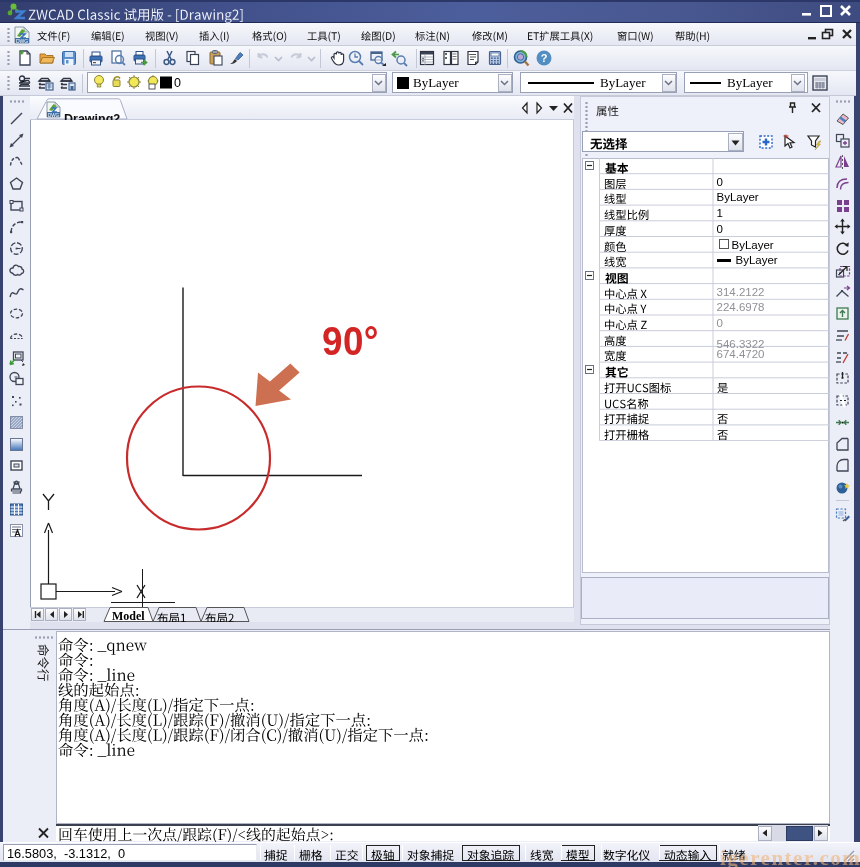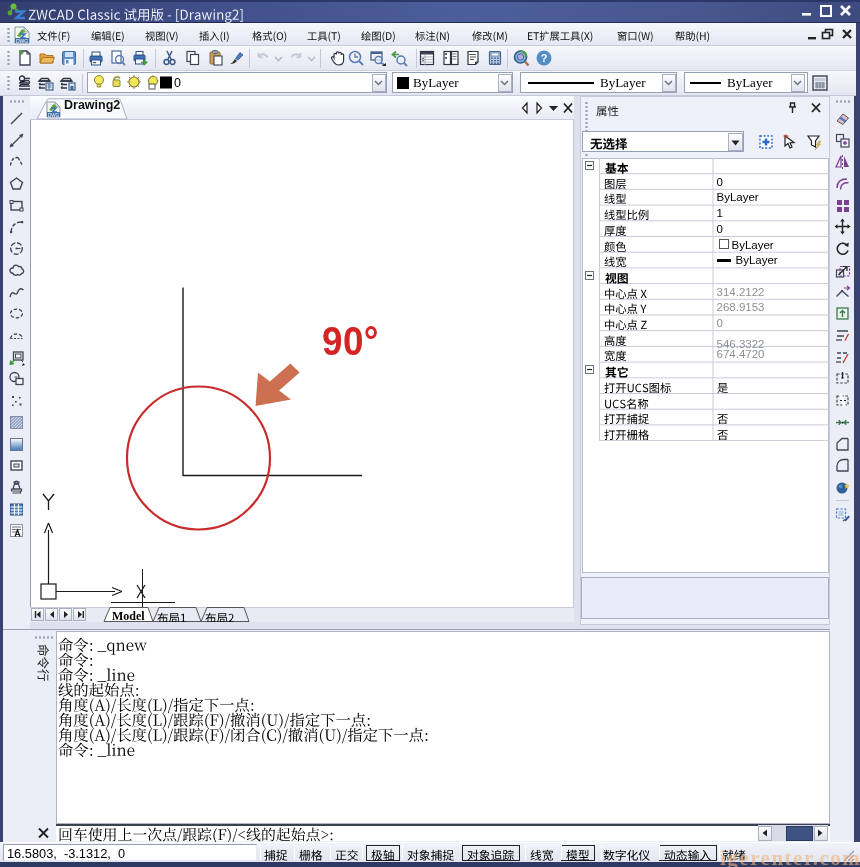--- a/index.html
+++ b/index.html
@@ -733,21 +733,21 @@
       <path d="M5 21 L15 2 Q15.5 0.8 17 0.8 L86 0.8 Q88 0.8 88.5 2.5 L95 21 Z" fill="#fafbff" stroke="#a8aec6" stroke-width="1"></path>
     </svg>
 <svg style="position:absolute;left:46px;top:101px;" width="16" height="17" viewBox="0 0 16 17">
       <path d="M1 1 H9 L14 6 V16 H1 Z" fill="#f2f6f0" stroke="#8899aa" stroke-width="1"></path>
       <path d="M9 1 L9 6 L14 6 Z" fill="#cfd8cf" stroke="#8899aa" stroke-width="0.8"></path>
       <path d="M3 9 L7.5 3 L10.5 5 L6 10 Z" fill="#5aa832"></path>
       <path d="M5.5 7 L10 7 L6.5 11 L11 11" stroke="#3a70c0" stroke-width="1.4" fill="none"></path>
       <rect x="1" y="11" width="13" height="5" fill="#3d6ea5"></rect>
       <text x="7.5" y="15.5" font-size="4.6" fill="#fff" text-anchor="middle" font-family="Liberation Sans">DWG</text>
     </svg>
-<div style="position:absolute;left:64px;top:98px;font:bold 12.5px 'Liberation Sans', sans-serif;color:#111;white-space:nowrap;">Drawing2</div>
+<div style="position:absolute;left:64px;top:112px;font:bold 12.5px 'Liberation Sans', sans-serif;color:#111;white-space:nowrap;">Drawing2</div>
 <svg style="position:absolute;left:520px;top:101px;" width="54" height="14" viewBox="0 0 54 14">
       <path d="M7 2 L2.5 7 L7 12 Z" fill="#fff" stroke="#222" stroke-width="1.2"></path>
       <path d="M17 2 L21.5 7 L17 12 Z" fill="#fff" stroke="#222" stroke-width="1.2"></path>
       <path d="M29 5 h9 l-4.5 5 Z" fill="#222"></path>
       <path d="M44 2.5 L52 11.5 M52 2.5 L44 11.5" stroke="#222" stroke-width="1.8"></path>
     </svg>
 <div style="position:absolute;left:30px;top:120px;width:544px;height:487px;background:#fff;border-left:1px solid #9aa0b4;border-right:1px solid #c3c7d6"></div>
 <svg style="position:absolute;left:30px;top:120px;" width="544" height="487" viewBox="0 0 544 487">
       <path d="M153 167.5 L153 356 M153 355.5 L332 355.5" stroke="#1a1a1a" stroke-width="1.4" fill="none"></path>
       <circle cx="168.5" cy="338" r="71.5" fill="none" stroke="#c82b2b" stroke-width="2.2"></circle>
@@ -984,21 +984,21 @@
       <g transform="translate(11.3,13.1) scale(0.011300,-0.011300)">
         <path d="M295 561V65C295 -34 327 -62 435 -62C458 -62 612 -62 637 -62C750 -62 773 -6 784 184C763 190 731 204 712 218C705 45 696 9 634 9C599 9 468 9 441 9C384 9 373 18 373 65V561ZM135 486C120 367 87 210 44 108L120 76C161 184 192 353 207 472ZM761 485C817 367 872 208 892 105L966 135C945 238 889 392 831 512ZM342 756C437 689 555 590 611 527L665 584C607 647 487 741 393 805Z"></path>
       </g>
       <g transform="translate(22.6,13.1) scale(0.011300,-0.011300)">
         <path d="M237 465H760V286H237ZM340 128C353 63 361 -21 361 -71L437 -61C436 -13 426 70 411 134ZM547 127C576 65 606 -19 617 -69L690 -50C678 0 646 81 615 142ZM751 135C801 72 857 -17 880 -72L951 -42C926 13 868 98 818 161ZM177 155C146 81 95 0 42 -46L110 -79C165 -26 216 58 248 136ZM166 536V216H835V536H530V663H910V734H530V840H455V536Z"></path>
       </g>
       <g transform="translate(36.4,13.1) scale(0.011300,-0.011300)">
         <path d="M219 0H311V284L532 733H436L342 526C319 472 294 420 268 365H264C238 420 216 472 192 526L97 733H-1L219 284Z"></path>
       </g>
     </svg>
-<div style="position:absolute;left:716.5px;top:301.29999999999995px;font:normal 11.5px 'Liberation Sans', sans-serif;color:#8e9095;white-space:nowrap;">268.9153</div>
+<div style="position:absolute;left:716.5px;top:301.29999999999995px;font:normal 11.5px 'Liberation Sans', sans-serif;color:#8e9095;white-space:nowrap;">224.6978</div>
 <svg style="position:absolute;left:604.0px;top:316.0px;overflow:visible;" width="43" height="14" fill="#000">
       <g transform="translate(0.0,13.1) scale(0.011300,-0.011300)">
         <path d="M458 840V661H96V186H171V248H458V-79H537V248H825V191H902V661H537V840ZM171 322V588H458V322ZM825 322H537V588H825Z"></path>
       </g>
       <g transform="translate(11.3,13.1) scale(0.011300,-0.011300)">
         <path d="M295 561V65C295 -34 327 -62 435 -62C458 -62 612 -62 637 -62C750 -62 773 -6 784 184C763 190 731 204 712 218C705 45 696 9 634 9C599 9 468 9 441 9C384 9 373 18 373 65V561ZM135 486C120 367 87 210 44 108L120 76C161 184 192 353 207 472ZM761 485C817 367 872 208 892 105L966 135C945 238 889 392 831 512ZM342 756C437 689 555 590 611 527L665 584C607 647 487 741 393 805Z"></path>
       </g>
       <g transform="translate(22.6,13.1) scale(0.011300,-0.011300)">
         <path d="M237 465H760V286H237ZM340 128C353 63 361 -21 361 -71L437 -61C436 -13 426 70 411 134ZM547 127C576 65 606 -19 617 -69L690 -50C678 0 646 81 615 142ZM751 135C801 72 857 -17 880 -72L951 -42C926 13 868 98 818 161ZM177 155C146 81 95 0 42 -46L110 -79C165 -26 216 58 248 136ZM166 536V216H835V536H530V663H910V734H530V840H455V536Z"></path>
       </g>

